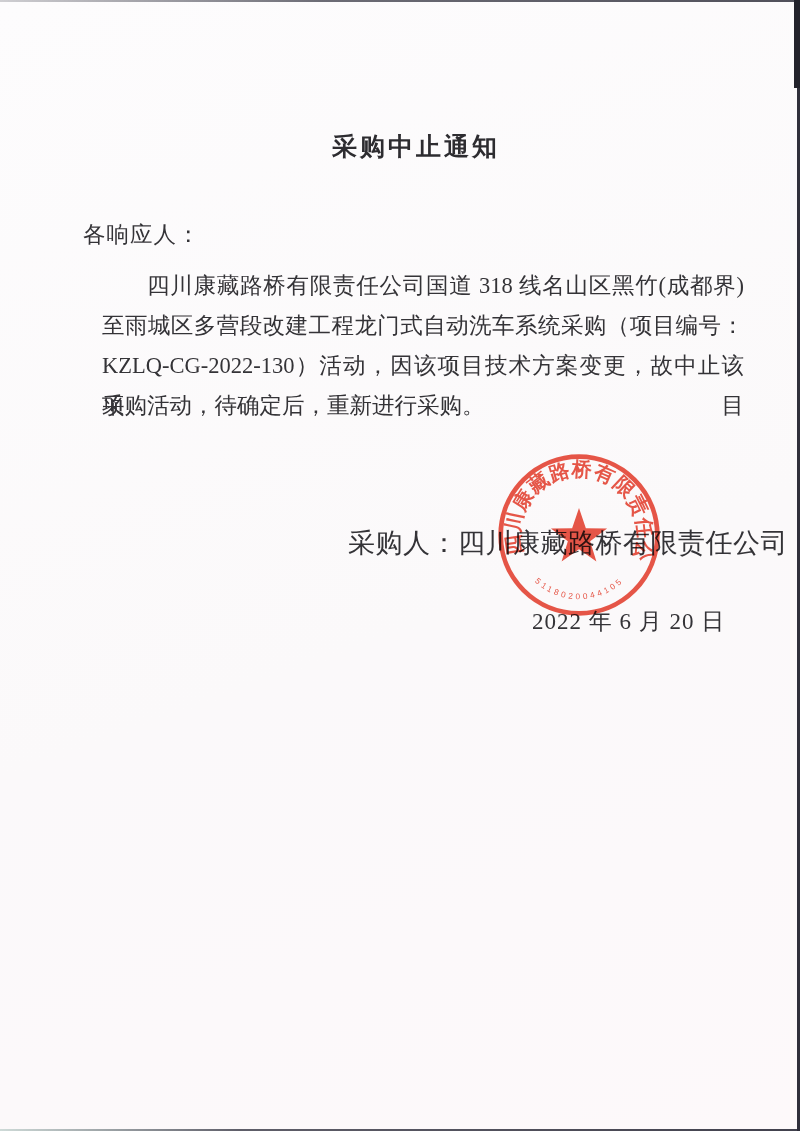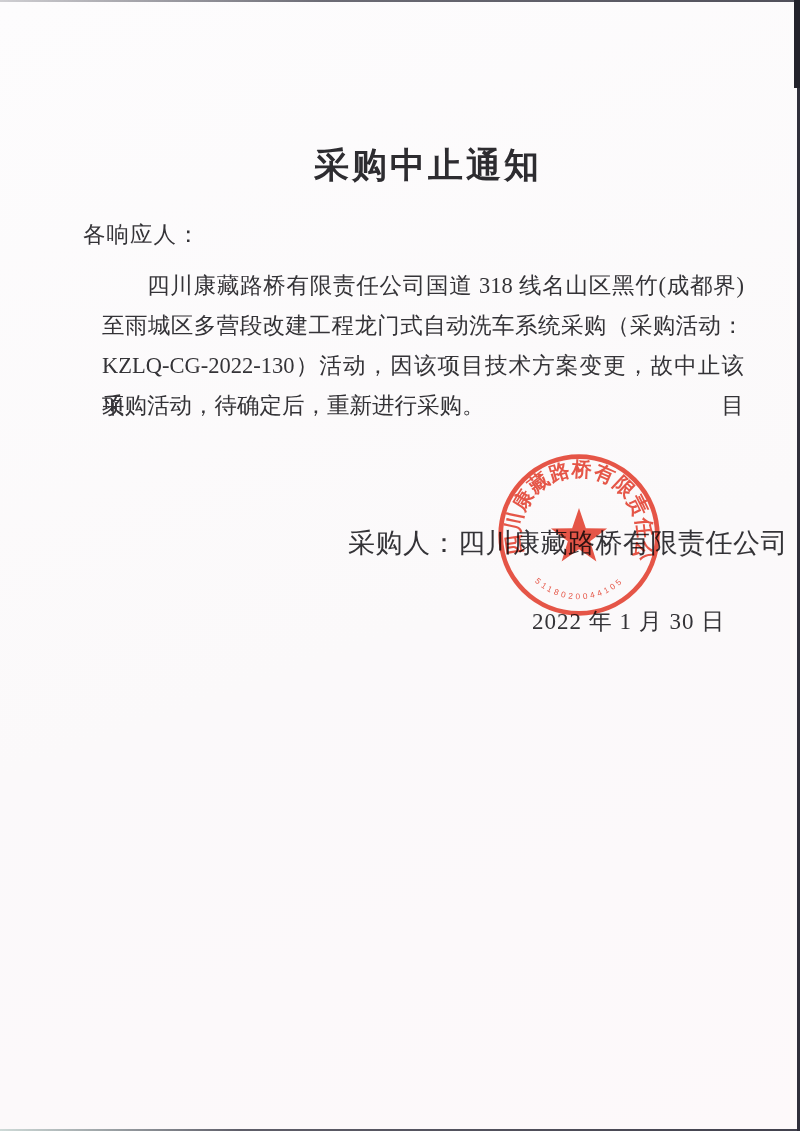--- a/index.html
+++ b/index.html
@@ -33,23 +33,23 @@
   .edge-bottom {
     position: absolute; left: 0; right: 0; bottom: 0; height: 2px;
     background: linear-gradient(90deg, rgba(120,160,150,.35), rgba(55,55,68,.8) 30%, rgba(45,45,58,.9));
   }
 
   .doc-title {
     position: absolute;
     top: 130px;
     left: 95px;
     width: 642px;
-    margin: 12px;
+    margin: 0;
     text-align: center;
-    font-size: 35px;
+    font-size: 25px;
     font-weight: bold;
     letter-spacing: 3px;
     color: #2d2c30;
   }
 
   .salutation {
     position: absolute;
     top: 219px;
     left: 83px;
     font-size: 22.5px;
@@ -129,30 +129,30 @@
   <div class="edge-right"></div>
   <div class="edge-right-notch"></div>
   <div class="edge-bottom"></div>
 
   <h1 class="doc-title">采购中止通知</h1>
 
   <div class="salutation">各响应人：</div>
 
   <div class="body-para">
     <div class="body-line justify indent">四川康藏路桥有限责任公司国道 318 线名山区黑竹(成都界)</div>
-    <div class="body-line justify">至雨城区多营段改建工程龙门式自动洗车系统采购（采购活动：</div>
+    <div class="body-line justify">至雨城区多营段改建工程龙门式自动洗车系统采购（项目编号：</div>
     <div class="body-line justify">KZLQ-CG-2022-130）活动，因该项目技术方案变更，故中止该项目</div>
     <div class="body-line">采购活动，待确定后，重新进行采购。</div>
   </div>
 
   <div class="sig-line">
     <span>采购人：</span><span>四川康藏路桥有限责任公司</span>
   </div>
 
-  <div class="date-line">2022 年 1 月 30 日</div>
+  <div class="date-line">2022 年 6 月 20 日</div>
 
   <div class="stamp">
     <svg viewBox="0 0 200 200">
       <defs>
         <path id="arcTop" d="M 36.1 123.3 A 68 68 0 1 1 163.9 123.3" fill="none"></path>
         <path id="arcBottom" d="M 47.7 152.3 A 74 74 0 0 0 152.3 152.3" fill="none"></path>
       </defs>
 
       <circle cx="100" cy="100" r="90" fill="none" stroke-width="5.5" stroke="#e6402e"></circle>
 

